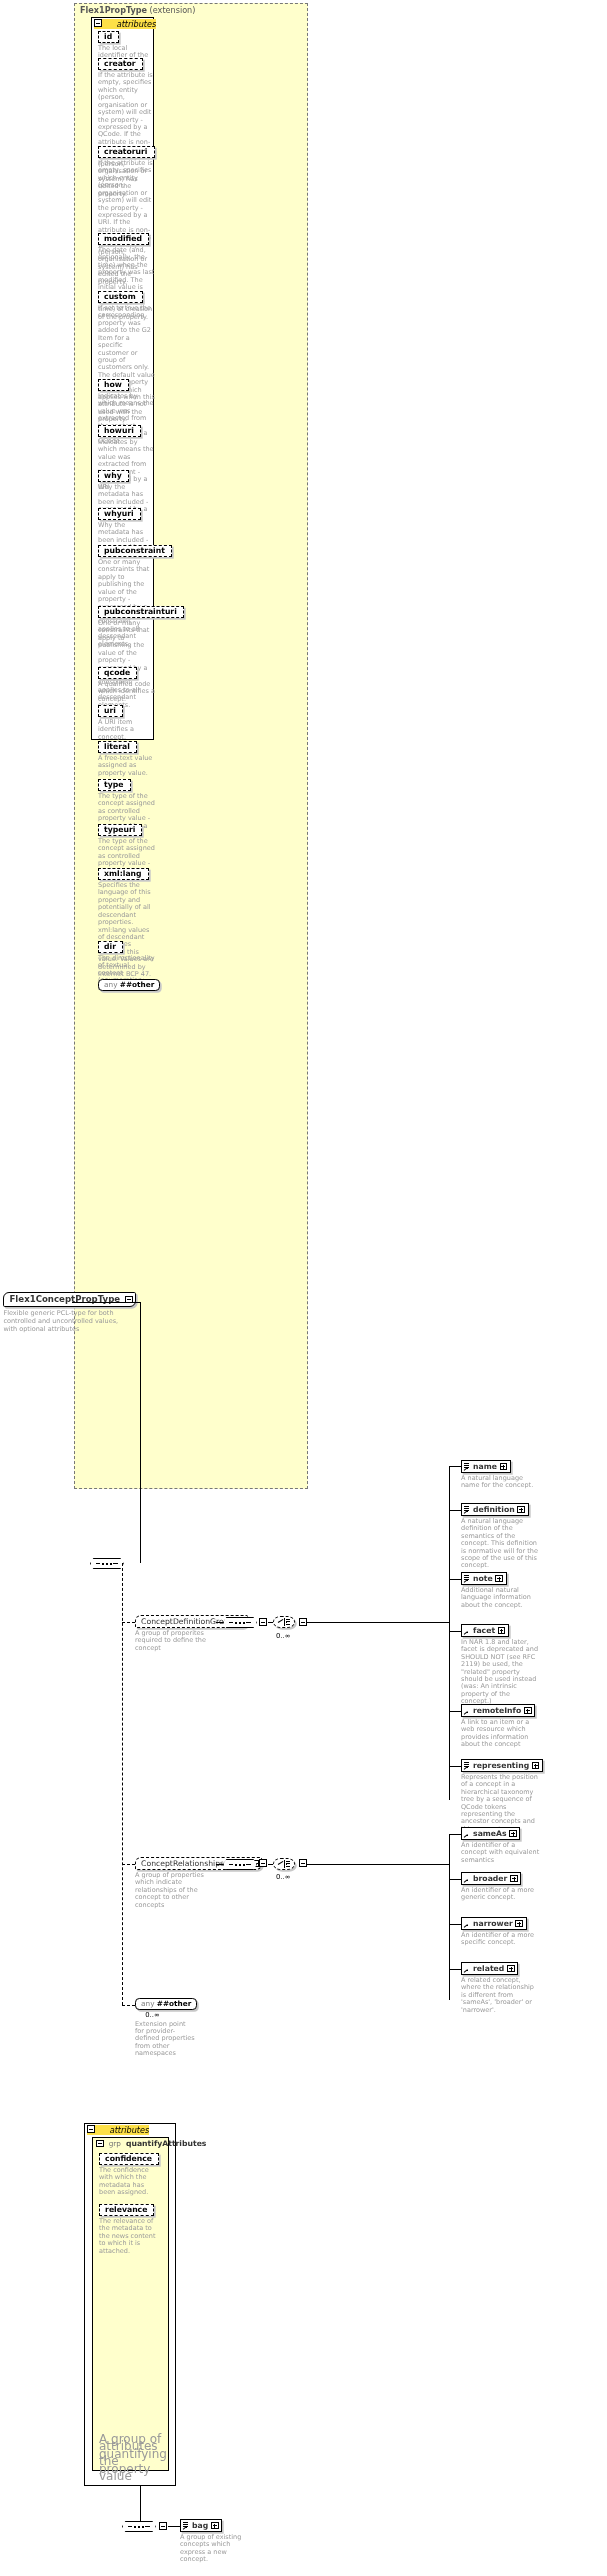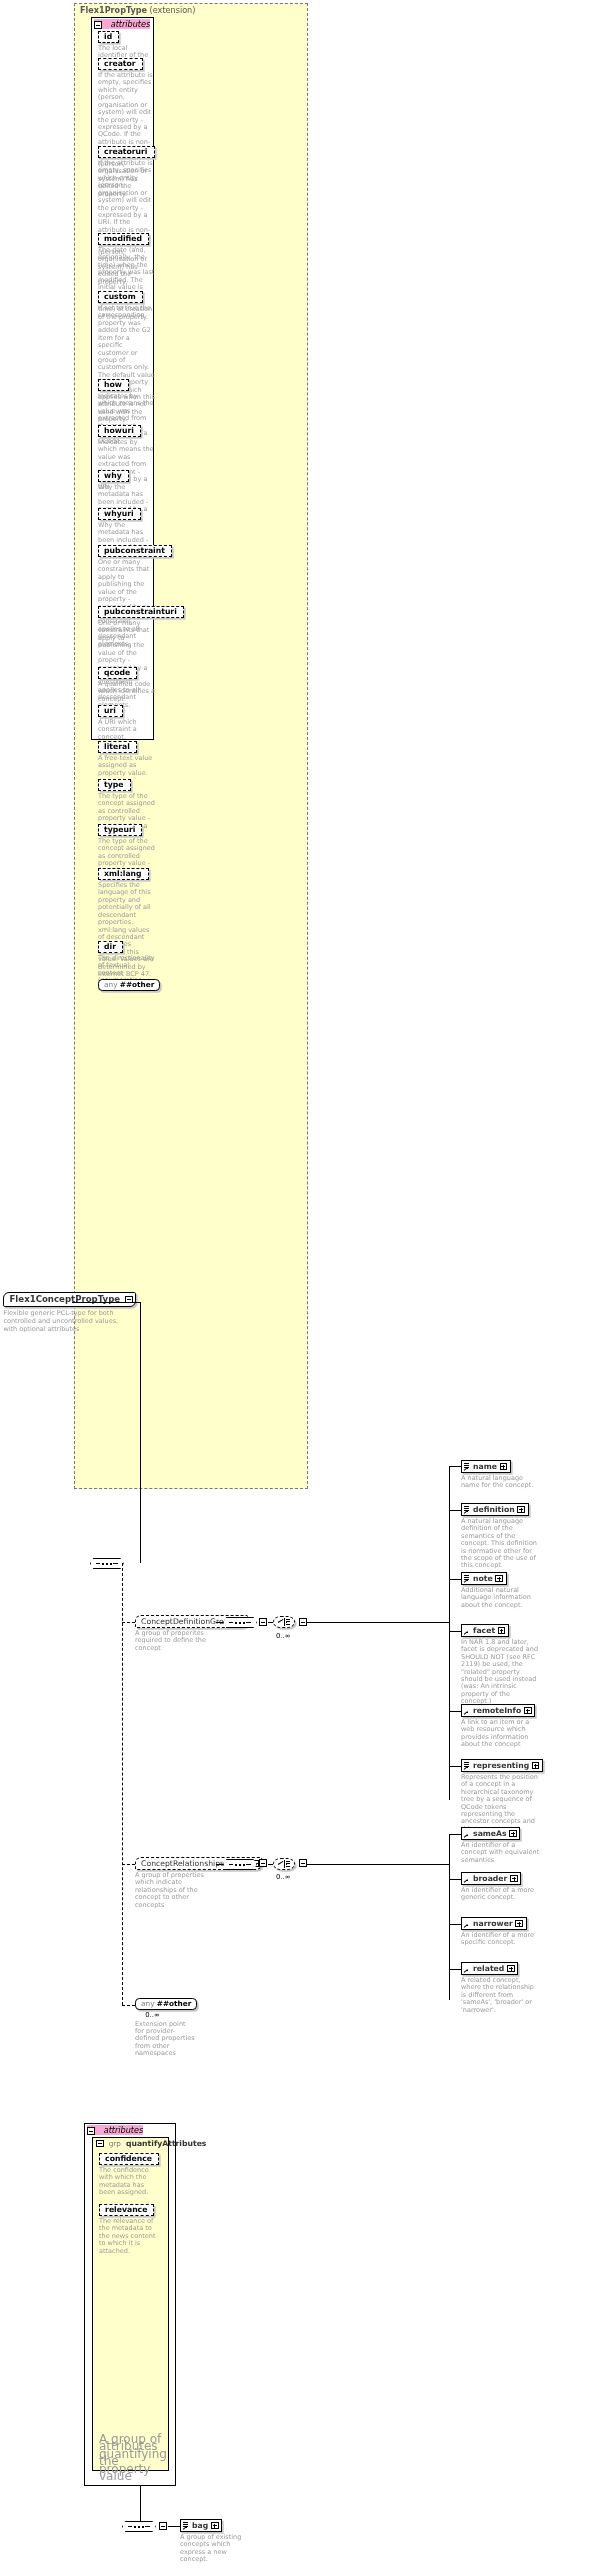--- a/index.html
+++ b/index.html
@@ -35,26 +35,26 @@
 
   
   .attr-panel {
     position: absolute;
     background: #ffffff;
     border: 0.9px solid #000;
   }
   .attr-header {
     position: absolute;
     display: flex;
-    align-items: flex-end;
-    gap: 9px;
+    align-items: flex-start;
+    gap: 15px;
     font-style: italic;
     font-size: 8.1px;
     color: #000;
-    background: #f9a8d4;
+    background: #fde047;
   }
   .minus-box {
     width: 7.7px; height: 7.7px;
     border: 0.9px solid #000;
     background: #fff;
     position: relative;
     display: inline-block;
     flex: 0 0 auto;
   }
   .minus-box::before {
@@ -379,21 +379,21 @@
     <div class="attr-desc">One or many constraints that apply to publishing the value of the property - expressed by a URI. Each constraint applies to all descendant elements.</div>
   </div>
 
   <div class="attr-item" style="left:98px; top:667px;">
     <span class="attr-box">qcode</span>
     <div class="attr-desc">A qualified code which identifies a concept.</div>
   </div>
 
   <div class="attr-item" style="left:98px; top:705px;">
     <span class="attr-box">uri</span>
-    <div class="attr-desc">A URI which constraint a concept.</div>
+    <div class="attr-desc">A URI item identifies a concept.</div>
   </div>
 
   <div class="attr-item" style="left:98px; top:741px;">
     <span class="attr-box">literal</span>
     <div class="attr-desc">A free-text value assigned as property value.</div>
   </div>
 
   <div class="attr-item" style="left:98px; top:779px;">
     <span class="attr-box">type</span>
     <div class="attr-desc">The type of the concept assigned as controlled property value - expressed by a QCode</div>
@@ -507,21 +507,21 @@
     <span class="elem-box">
       <span class="elem-icon">
           <i></i>
           <i></i>
           <i></i>
           <u></u>
         </span>
       <span>definition</span>
       <span class="plus-box"></span>
     </span>
-    <div class="elem-desc">A natural language definition of the semantics of the concept. This definition is normative other for the scope of the use of this concept.</div>
+    <div class="elem-desc">A natural language definition of the semantics of the concept. This definition is normative will for the scope of the use of this concept.</div>
   </div>
 
   <div class="ln h" style="left:449px; top:1579px; width:13px;"></div>
   <div class="elem-node" style="left:461px; top:1572px;">
     <span class="elem-box">
       <span class="elem-icon">
           <i></i>
           <i></i>
           <i></i>
           <u></u>

